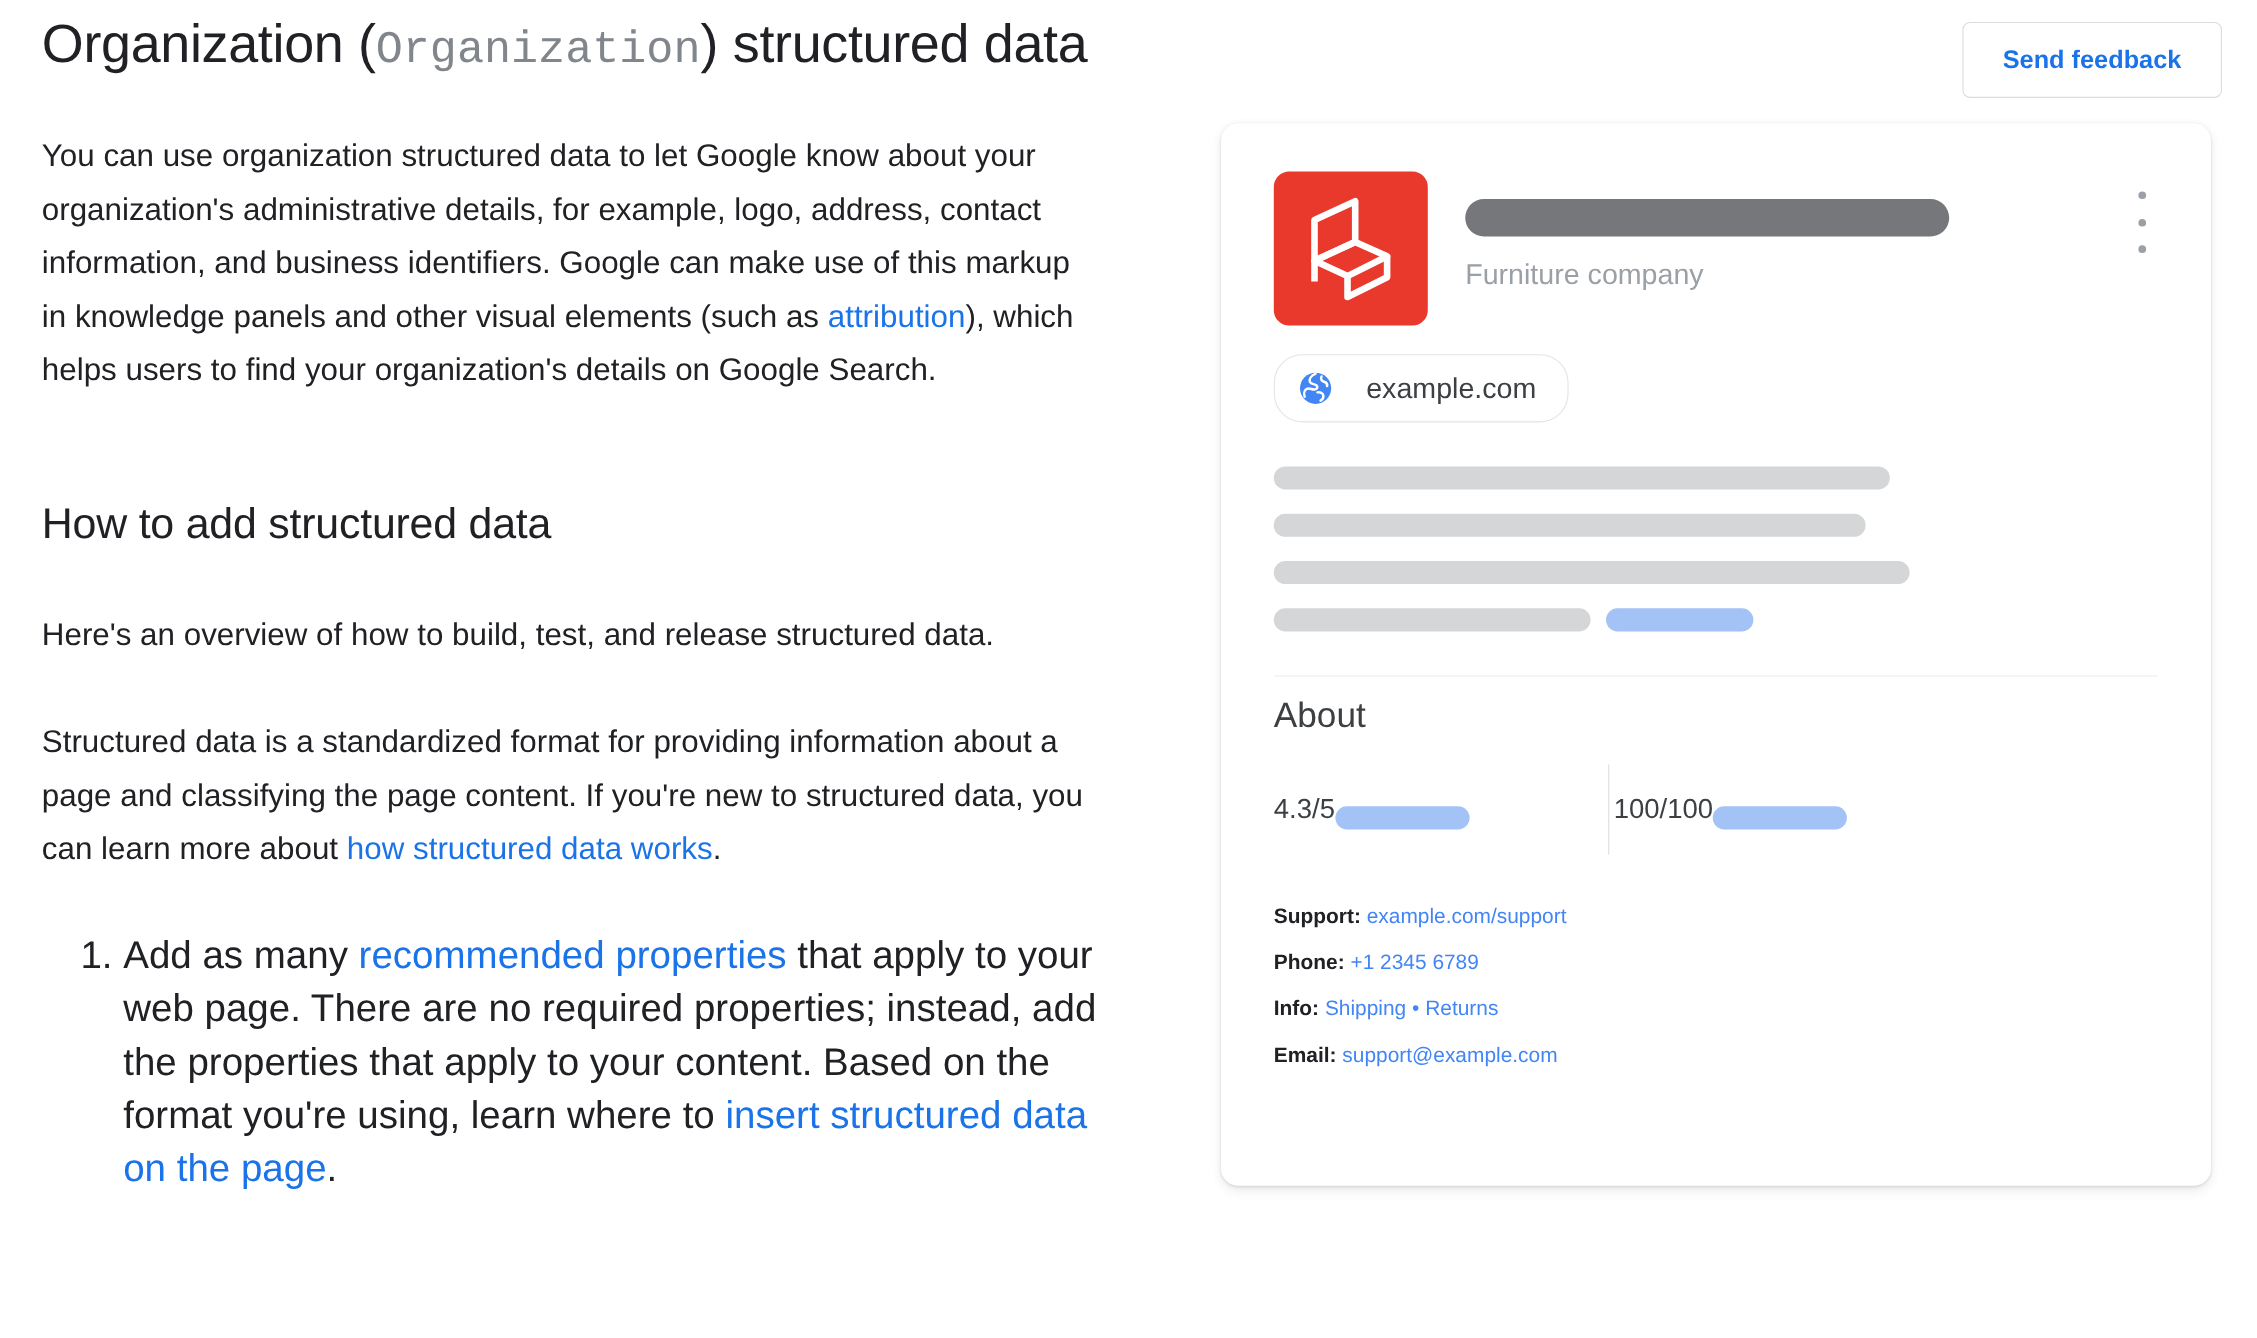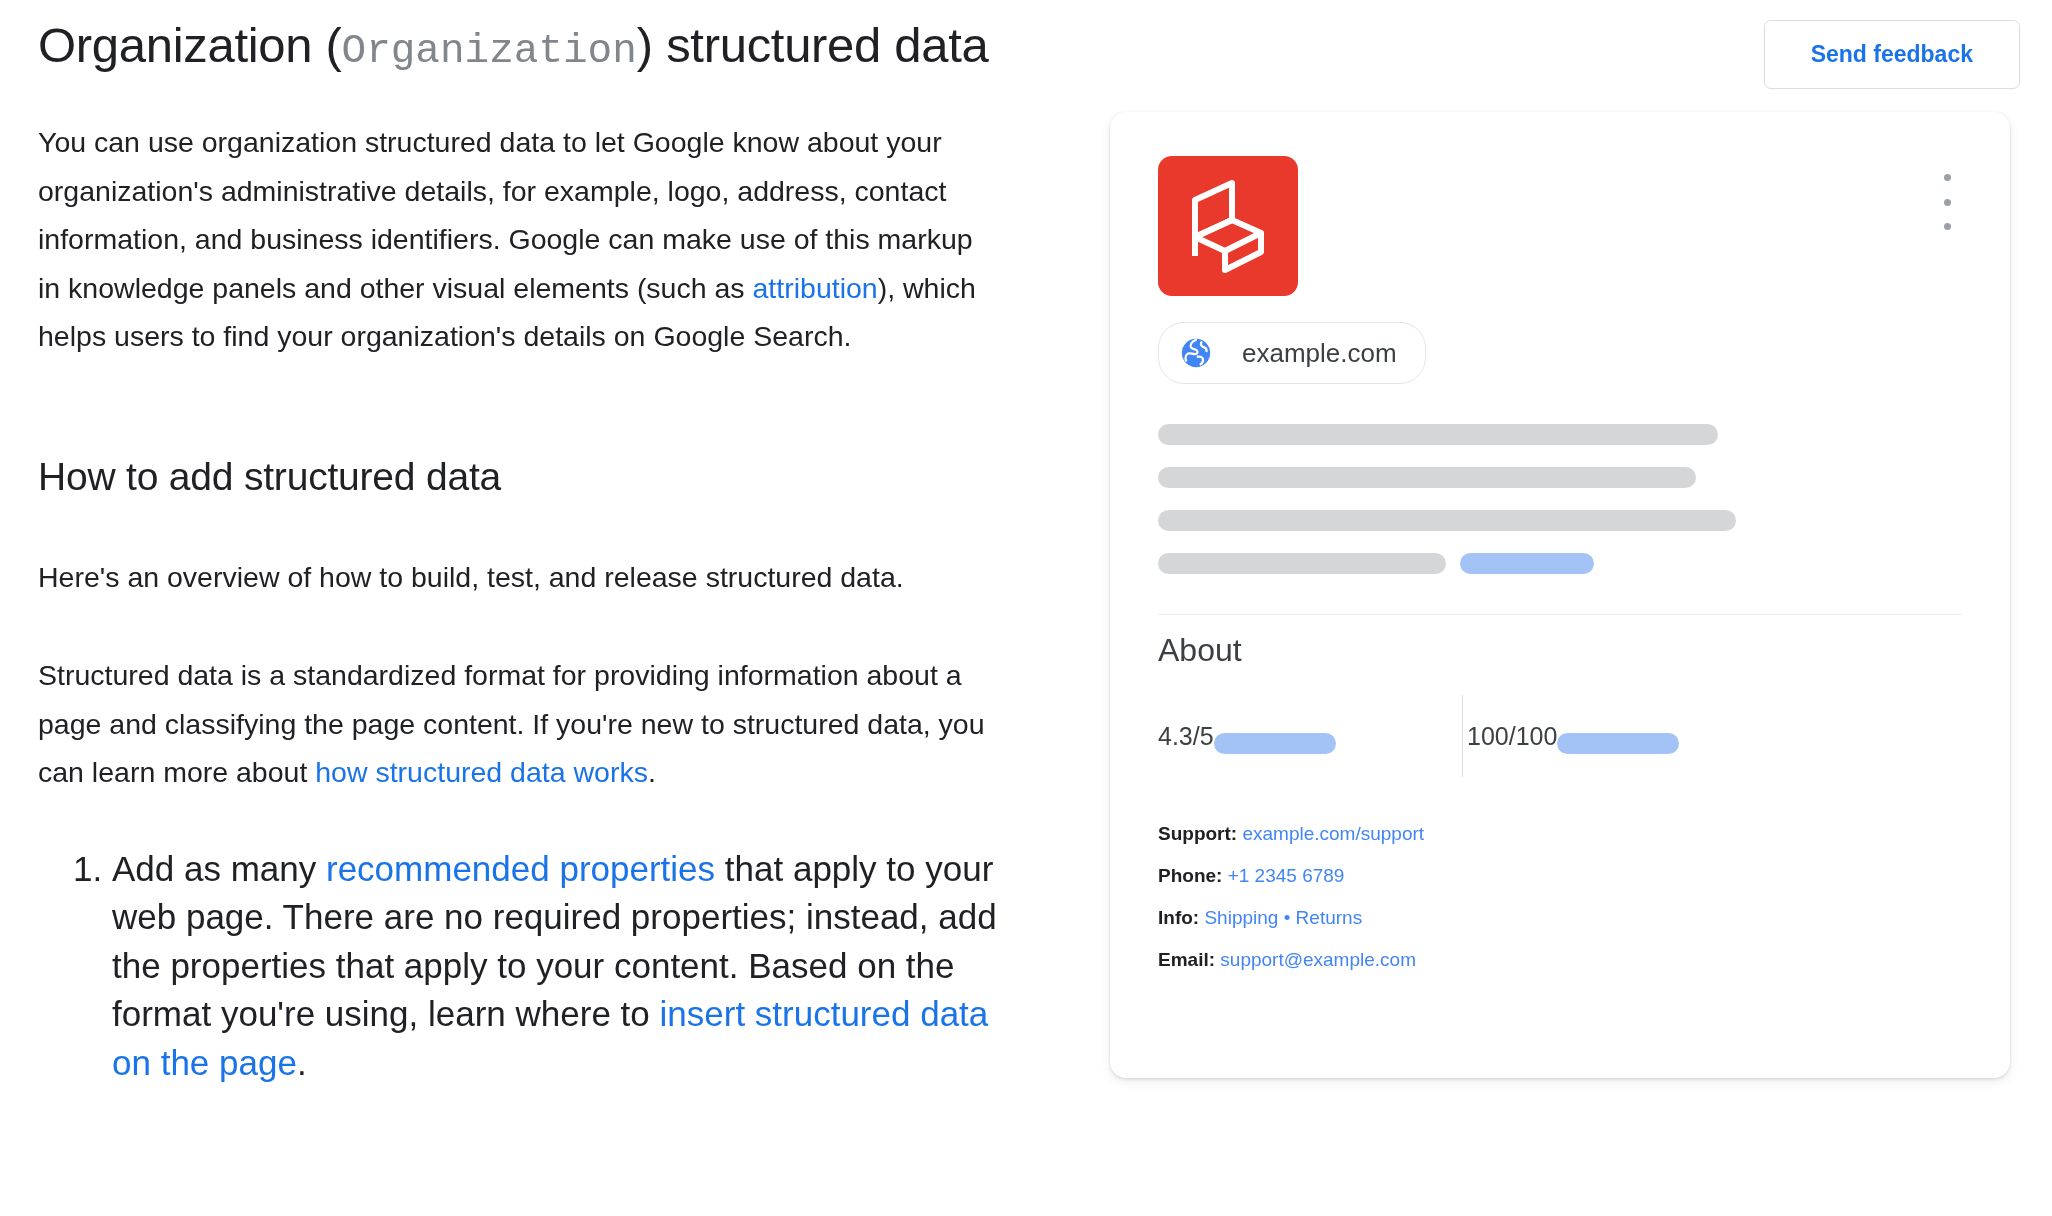--- a/index.html
+++ b/index.html
@@ -27,21 +27,21 @@
     width: 2052px;
     height: 100px;
     display: flex;
     align-items: flex-start;
     justify-content: space-between;
     padding: 14px 32px 0 38px;
   }
 
   .page-title {
     font-size: 49px;
-    line-height: 62px;
+    line-height: 52px;
     font-weight: 400;
     color: #202124;
     letter-spacing: -0.3px;
     white-space: nowrap;
   }
   .page-title .code {
     font-family: "Liberation Mono", "DejaVu Sans Mono", monospace;
     font-size: 41px;
     color: #80868b;
     letter-spacing: 0px;
@@ -50,21 +50,21 @@
   .feedback-btn {
     margin-top: 6px;
     border: 1px solid #dadce0;
     border-radius: 7px;
     background: #ffffff;
     color: #1a73e8;
     font-family: "Liberation Sans", sans-serif;
     font-size: 23px;
     font-weight: 700;
     line-height: 1;
-    padding: 22px 46px;
+    padding: 22px 36px;
     cursor: pointer;
     white-space: nowrap;
   }
 
   
   .left-col {
     position: absolute;
     top: 118px;
     left: 38px;
     width: 985px;
@@ -301,20 +301,24 @@
         <svg width="86" height="96" viewBox="0 0 86 96" aria-hidden="true">
           <g fill="none" stroke="#ffffff" stroke-width="6" stroke-linejoin="round">
             <path d="M10 22 L47 5 L47 42 L10 59 Z"></path>
             <path d="M10 59 L47 42 L76 55 L40 73 Z"></path>
             <path d="M40 73 L40 92 L76 74 L76 55"></path>
             <path d="M10 59 L10 78"></path>
           </g>
         </svg>
       </div>
 
+      <div class="head-text">
+        <div class="name-bar"></div>
+        <div class="subtitle">Furniture company</div>
+      </div>
 
       <div class="kebab">
         <span></span>
         <span></span>
         <span></span>
       </div>
     </div>
 
     <div class="domain-chip">
       <svg width="34" height="34" viewBox="0 0 24 24" aria-hidden="true">

